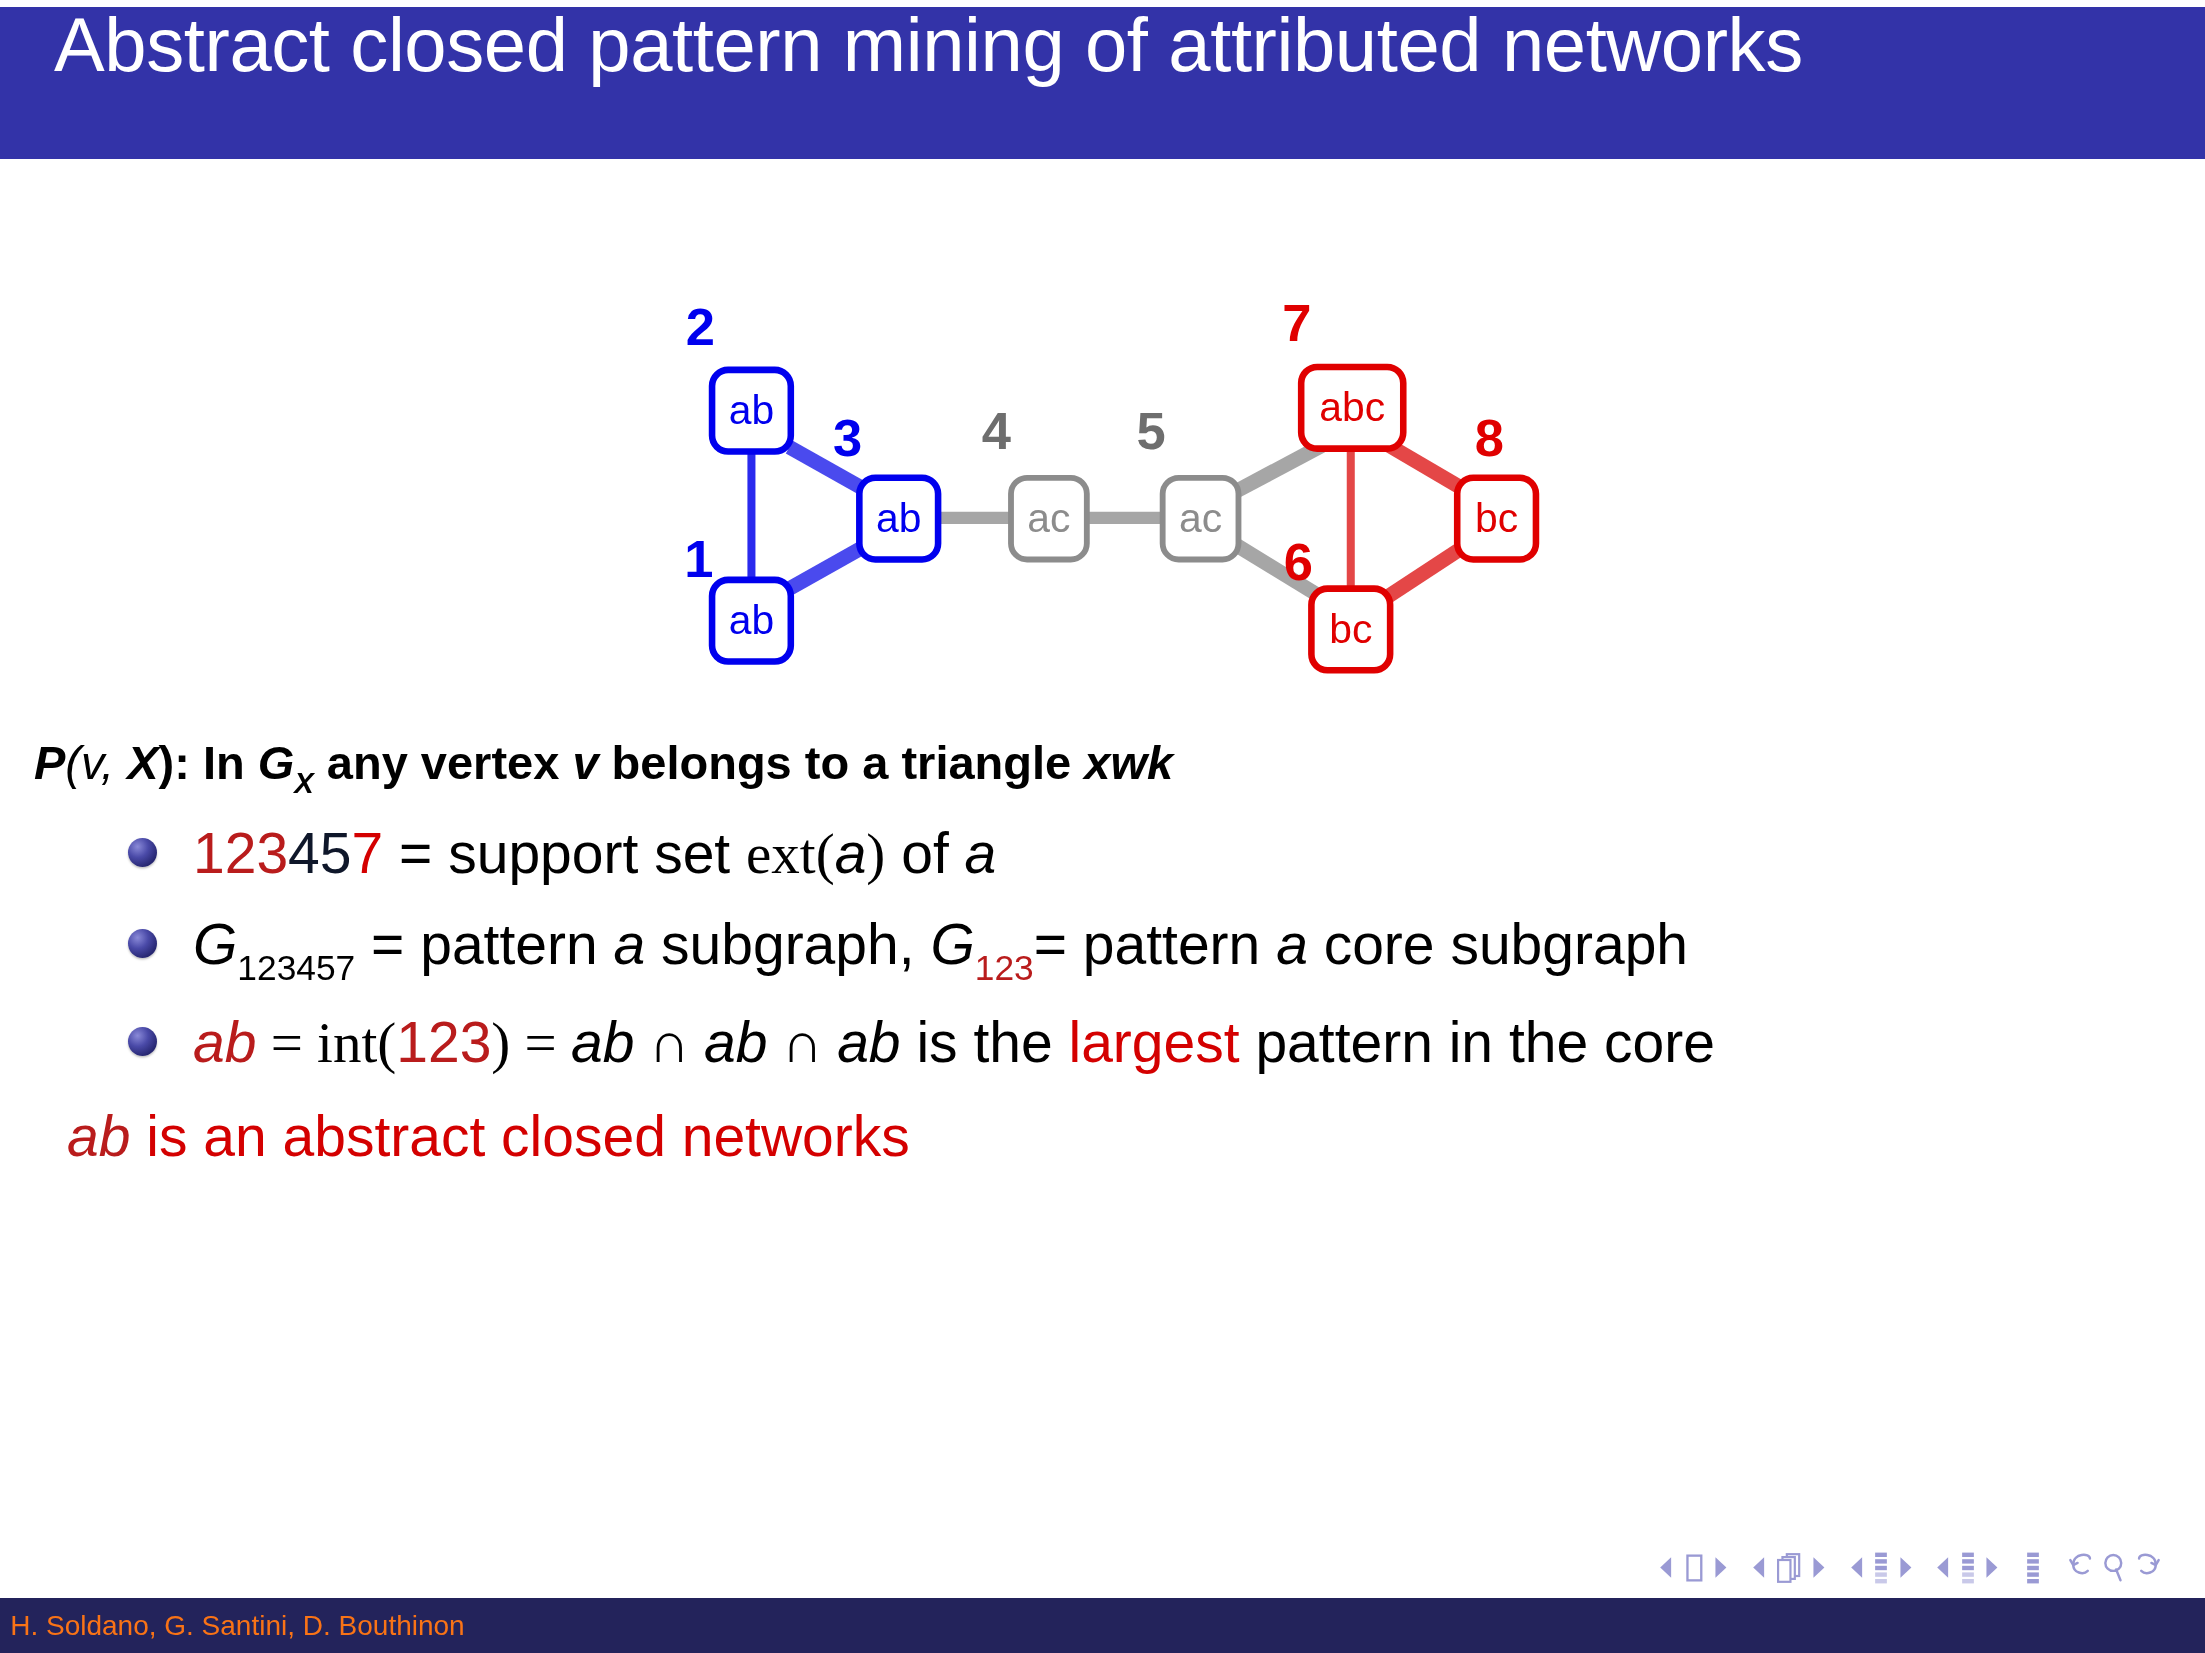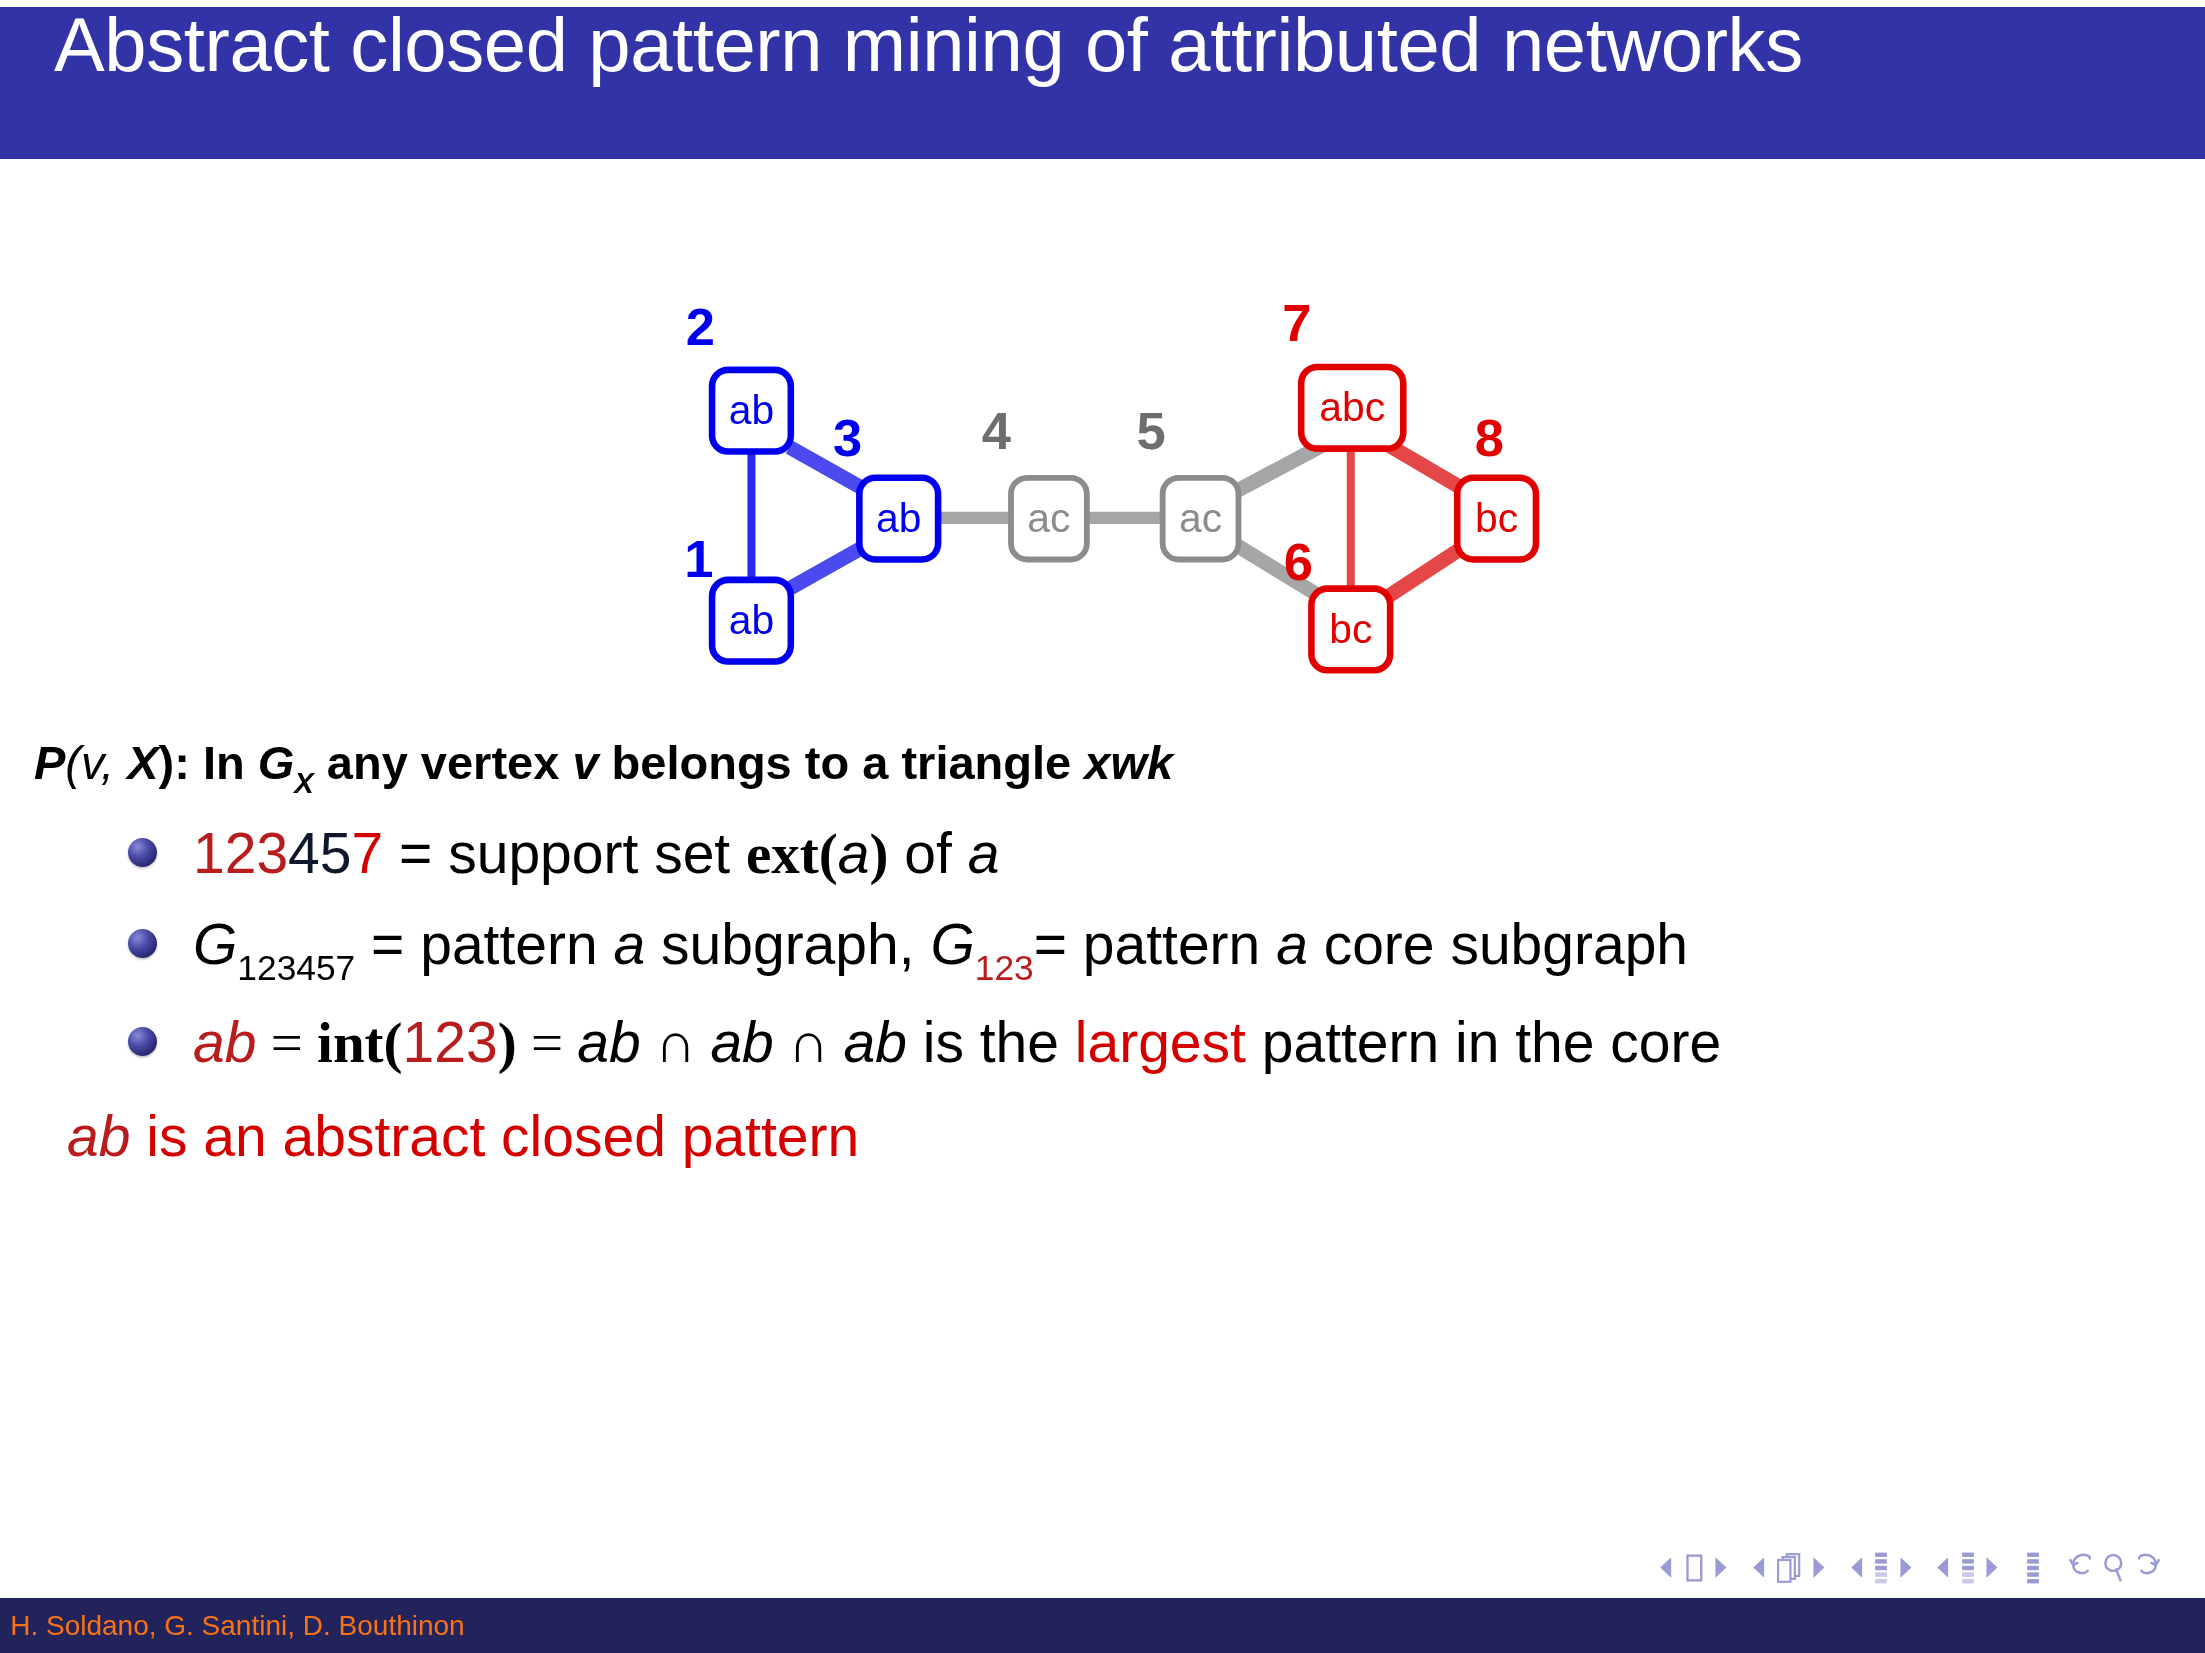--- a/index.html
+++ b/index.html
@@ -58,21 +58,21 @@
     font-weight: bold;
   }
   .mi { font-style: italic; font-weight: bold; }
   .mi-light { font-style: italic; font-weight: normal; }
   .sub {
     font-size: 0.62em;
     vertical-align: sub;
     position: relative;
     top: 0.12em;
   }
-  .rm { font-family: "Liberation Serif", serif; font-weight: bold; font-style: normal; }
+  .rm { font-family: "Liberation Serif", serif; font-weight: normal; font-style: normal; }
 
   ul.bullets {
     list-style: none;
     margin: 0;
     padding: 0;
   }
   ul.bullets > li {
     position: relative;
     padding-left: 193px;
     font-size: 57px;
@@ -236,21 +236,21 @@
     <li>
       <span class="dot"></span><span class="mi-light">G</span><span class="sub">123457</span><span> = pattern </span><span class="mi-light">a</span><span> subgraph, </span><span class="mi-light">G</span><span class="sub c-blue">123</span><span>= pattern </span><span class="mi-light">a</span><span> core subgraph</span>
     </li>
 
 
     <li>
       <span class="dot"></span><span class="mi-light c-blue">ab</span><span class="op"> = </span><span class="rm">int</span><span class="rm">(</span><span class="c-blue">123</span><span class="rm">)</span><span class="op"> = </span><span class="mi-light">ab</span><span class="op"> ∩ </span><span class="mi-light">ab</span><span class="op"> ∩ </span><span class="mi-light">ab</span><span> is the </span><span class="c-red">largest</span><span> pattern in the core</span>
     </li>
   </ul>
 
-  <div class="conclusion"><span class="mi-light c-blue">ab</span><span> is an abstract closed pattern</span></div>
+  <div class="conclusion"><span class="mi-light c-blue">ab</span><span> is an abstract closed networks</span></div>
 </div>
 
 <div id="nav-symbols">
 
   <div class="nav-group">
     <svg class="nav-arrow" width="14.6" height="25" viewBox="0 0 20 34">
       <polygon points="18,3 18,31 3,17" fill="#9a9ad4"></polygon>
     </svg>
     <svg class="nav-glyph" width="28" height="32" viewBox="0 0 38 44">
       <rect x="10" y="5" width="19" height="34" fill="none" stroke="#9a9ad4" stroke-width="3.2"></rect>

